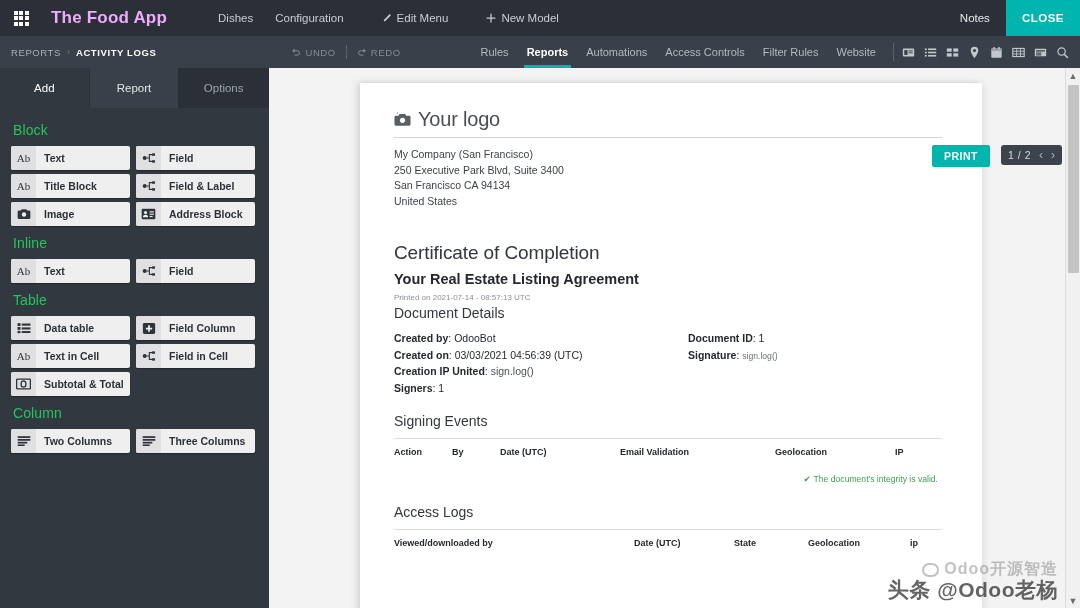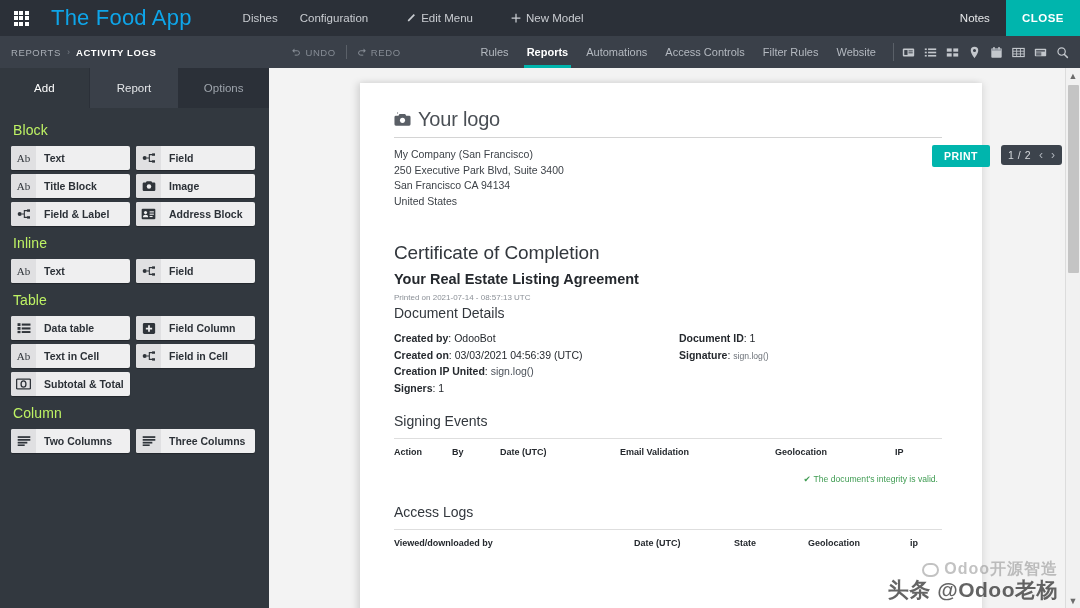--- a/index.html
+++ b/index.html
@@ -24,21 +24,21 @@
     cursor: pointer;
   }
   .grid-icon {
     display: grid;
     grid-template-columns: repeat(3, 4px);
     grid-template-rows: repeat(3, 4px);
     gap: 1.5px;
   }
   .grid-icon i { background: #ffffff; display: block; width: 4px; height: 4px; }
   .app-title {
-    font-size: 22px; font-weight: normal; color: #0ea5e9;
+    font-size: 17px; font-weight: bold; color: #f0abfc;
     margin-left: 9px; letter-spacing: .2px;
   }
   .topmenu { display: flex; align-items: center; margin-left: 40px; gap: 0px; }
   .topmenu .tm {
     font-size: 11.5px; color: #c9ccd1;
     padding: 6px 11px; cursor: pointer; white-space: nowrap;
   }
   .topmenu .tm.icon-item { display: flex; align-items: center; gap: 5px; margin-left: 16px; }
   .topspacer { flex: 1; }
   .notes-btn {
@@ -100,21 +100,21 @@
   .panel-tabs { display: flex; height: 40px; background: #2b3038; }
   .panel-tabs .pt {
     flex: 1; display: flex; align-items: center; justify-content: center;
     font-size: 11.5px; color: #9ea4ac; cursor: pointer;
     border-right: 1px solid #2b3038;
   }
   .panel-tabs .pt.active { background: #32383f; color: #ffffff; }
   .panel-tabs .pt.mid { background: #3a4049; color: #e4e6e9; }
   .panel-body { padding: 11px 14px 0 11px; }
   .sect-title {
-    font-size: 14px; color: #bef264; font-weight: normal;
+    font-size: 14px; color: #22c55e; font-weight: normal;
     margin: 9px 0 8px 2px; letter-spacing: .1px;
   }
   .sect-title.first { margin-top: 3px; }
   .blk-grid {
     display: grid; grid-template-columns: 1fr 1fr;
     gap: 4px 6px;
   }
   .blk {
     display: flex; align-items: center;
     height: 24px; background: #efeff0;
@@ -168,21 +168,21 @@
     margin-top: 7px;
   }
   .printed-on { font-size: 8px; color: #8b9097; margin-top: 6px; }
   .sec-h {
     font-size: 14px; color: #32373d; font-weight: normal;
     margin-top: 3px;
   }
   .sec-h.spaced { margin-top: 17px; }
   .sec-h.spaced2 { margin-top: 20px; }
 
-  .details { display: flex; margin-top: 9px; }
+  .details { display: flex; margin-top: 9px; gap: 9px; }
   .details .col { flex: 0 0 285px; }
   .details .col.right { flex: 1; }
   .dl { font-size: 10.5px; color: #25292e; line-height: 16.5px; }
   .dl b { font-weight: bold; }
   .dl .mono-lite { color: #4b5159; }
   .dl .tiny { font-size: 8.6px; color: #6d7279; }
 
   .rule-thin { border-bottom: 1px solid #dedede; margin-top: 9px; }
   .thead { display: flex; padding-top: 8px; justify-content: flex-end; }
   .thead .th {
@@ -395,36 +395,36 @@
         </span>
         <span class="blk-lbl">Field</span>
       </div>
       <div class="blk">
         <span class="blk-ico ico-ab">Ab</span>
         <span class="blk-lbl">Title Block</span>
       </div>
       <div class="blk">
         <span class="blk-ico">
           <svg width="14" height="12" viewBox="0 0 16 14">
-              <path fill="#2f343a" d="M5.3 1.4h5.4l1 1.6H14A1.4 1.4 0 0 1 15.4 4.4v7A1.4 1.4 0 0 1 14 12.8H2A1.4 1.4 0 0 1 .6 11.4v-7A1.4 1.4 0 0 1 2 3h2.3z"></path>
-              <circle cx="8" cy="7.6" r="2.6" fill="#efeff0"></circle>
-            </svg>
-        </span>
-        <span class="blk-lbl">Image</span>
-      </div>
-      <div class="blk">
-        <span class="blk-ico">
-          <svg width="14" height="12" viewBox="0 0 16 14">
               <circle cx="3" cy="7" r="2.4" fill="#2f343a"></circle>
               <path stroke="#2f343a" stroke-width="1.3" fill="none" d="M5.4 7h3M8.4 7V3h4M8.4 7v4h4"></path>
               <rect x="11.6" y="1.6" width="3.4" height="2.8" fill="#2f343a"></rect>
               <rect x="11.6" y="9.6" width="3.4" height="2.8" fill="#2f343a"></rect>
             </svg>
         </span>
         <span class="blk-lbl">Field &amp; Label</span>
+      </div>
+      <div class="blk">
+        <span class="blk-ico">
+          <svg width="14" height="12" viewBox="0 0 16 14">
+              <path fill="#2f343a" d="M5.3 1.4h5.4l1 1.6H14A1.4 1.4 0 0 1 15.4 4.4v7A1.4 1.4 0 0 1 14 12.8H2A1.4 1.4 0 0 1 .6 11.4v-7A1.4 1.4 0 0 1 2 3h2.3z"></path>
+              <circle cx="8" cy="7.6" r="2.6" fill="#efeff0"></circle>
+            </svg>
+        </span>
+        <span class="blk-lbl">Image</span>
       </div>
       <div class="blk">
         <span class="blk-ico">
           <svg width="15" height="12" viewBox="0 0 16 13">
               <rect x="0.6" y="0.8" width="14.8" height="11.4" rx="1.2" fill="#2f343a"></rect>
               <circle cx="4.8" cy="5" r="1.7" fill="#efeff0"></circle>
               <path d="M2 10c0-1.7 1.3-2.6 2.8-2.6S7.6 8.3 7.6 10z" fill="#efeff0"></path>
               <rect x="9.2" y="3.6" width="4.6" height="1.2" fill="#efeff0"></rect>
               <rect x="9.2" y="6.1" width="4.6" height="1.2" fill="#efeff0"></rect>
               <rect x="9.2" y="8.6" width="3.2" height="1.2" fill="#efeff0"></rect>

